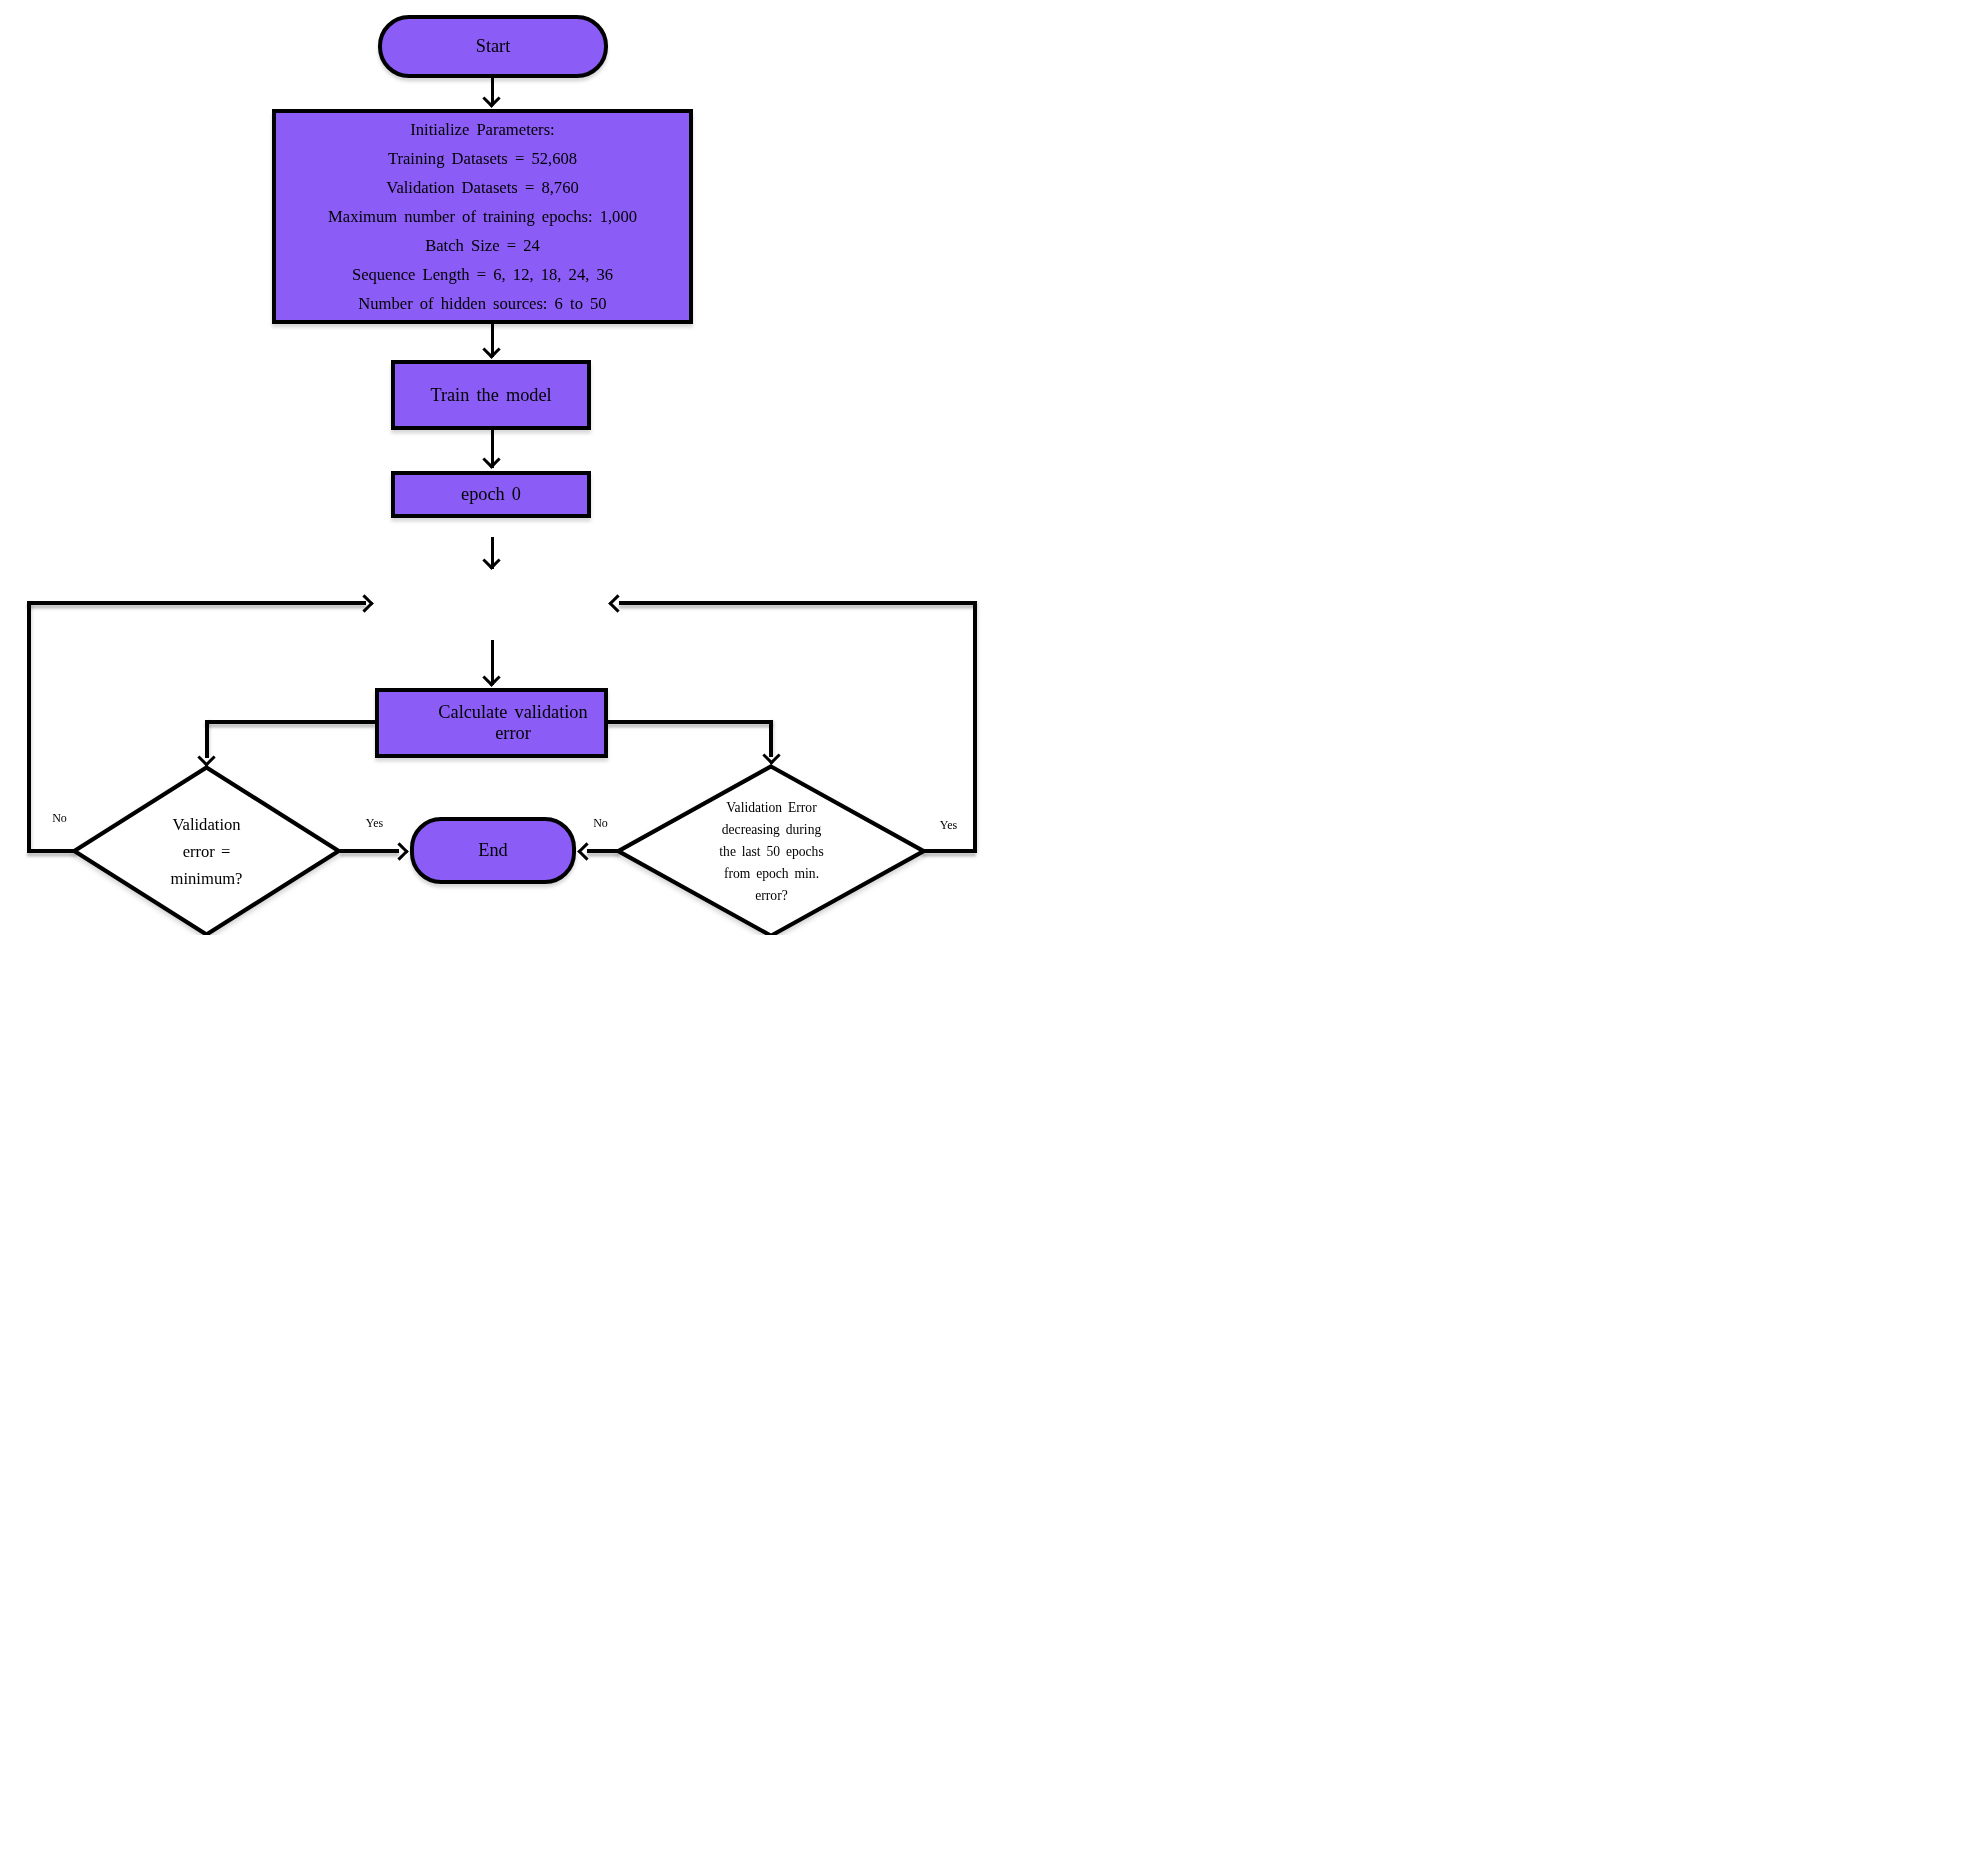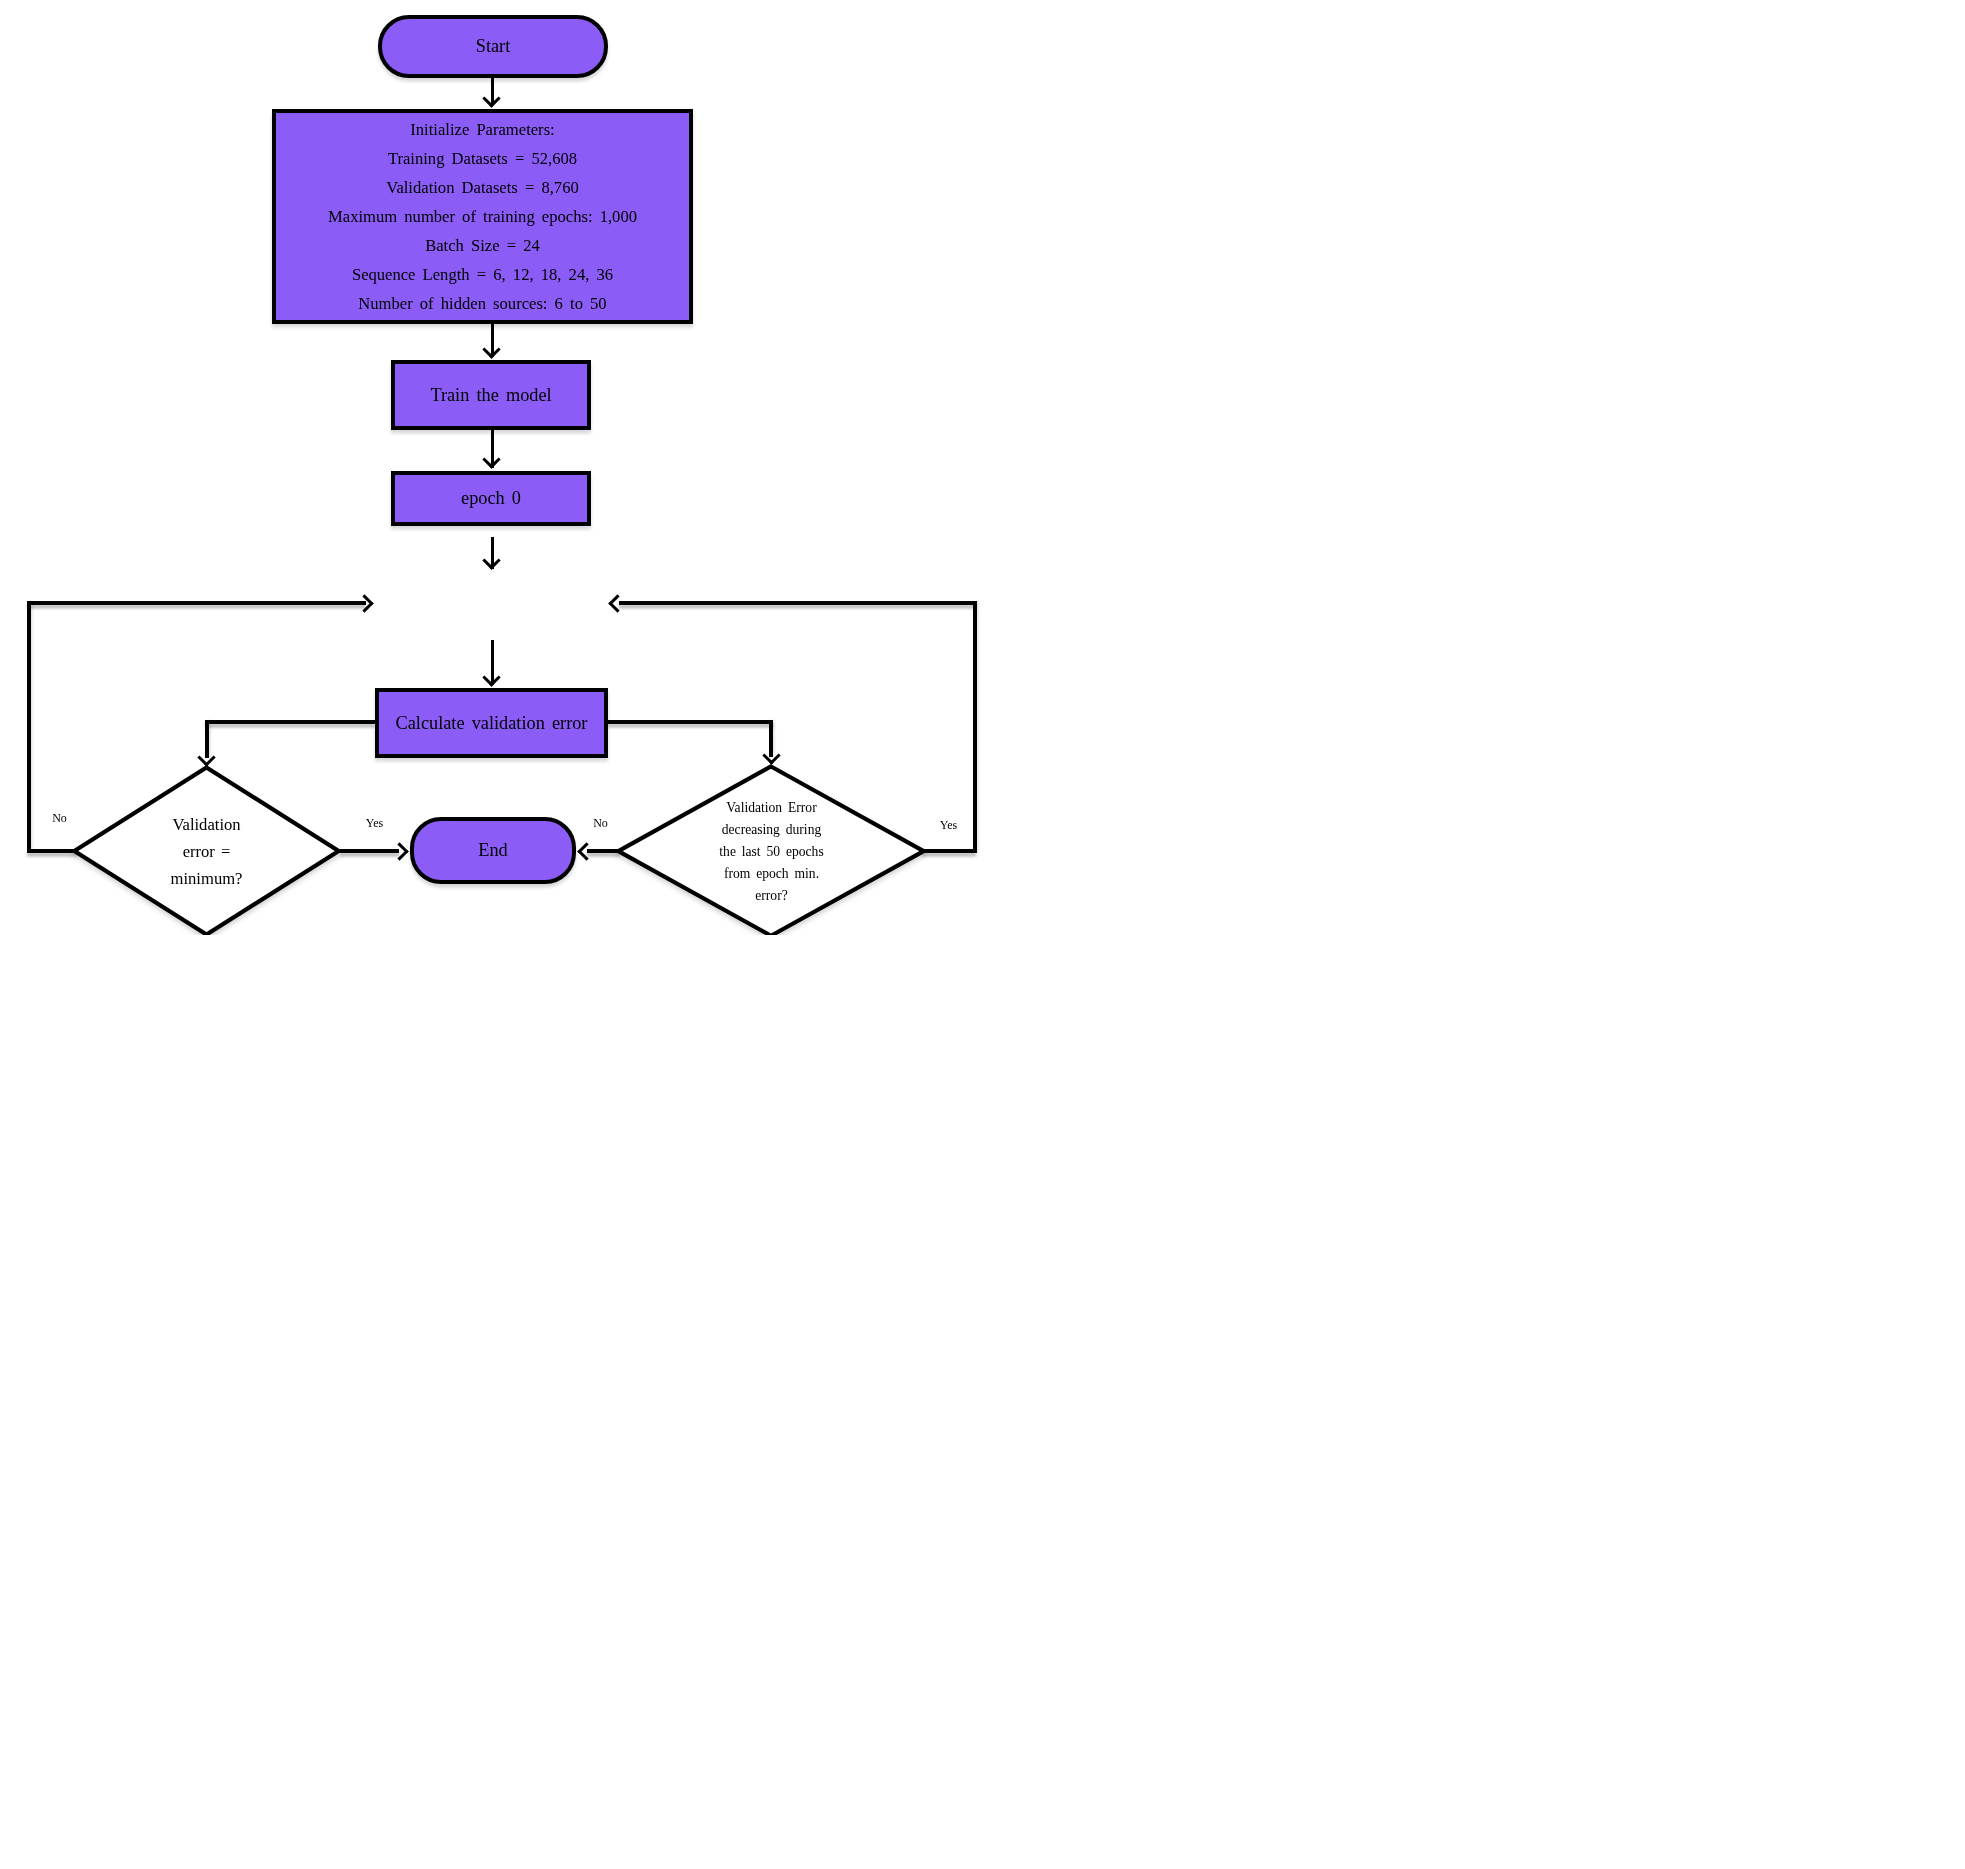--- a/index.html
+++ b/index.html
@@ -81,26 +81,26 @@
       <div class="initline">Batch  Size = 24</div>
       <div class="initline">Sequence  Length = 6, 12, 18, 24, 36</div>
       <div class="initline">Number  of hidden  sources: 6 to 50</div>
     </div>
   </div>
 
   <div class="box" style="left:391px;top:360px;width:200px;height:70px;">
     <span class="nodetext">Train the model</span>
   </div>
 
-  <div class="box" style="left:391px;top:471px;width:200px;height:55px;">
+  <div class="box" style="left:391px;top:471px;width:200px;height:47px;">
     <span class="nodetext">epoch 0</span>
   </div>
 
 
-  <div class="box" style="left:375px;top:688px;width:233px;height:70px;">
+  <div class="box" style="left:375px;top:688px;width:233px;height:70px;padding-left:43px;">
     <span class="nodetext">Calculate  validation  error</span>
   </div>
 
   <svg class="dsvg" style="left:72px;top:765px;" width="269" height="172" viewBox="0 0 454 290">
     <polygon points="227,4 450,145 227,286 4,145" fill="#ffffff" stroke="#000000" stroke-width="7"></polygon>
   </svg>
   <div class="dtext dtext-l" style="left:116px;top:811px;width:181px;">
     <div>Validation</div>
     <div>error =</div>
     <div>minimum?</div>

